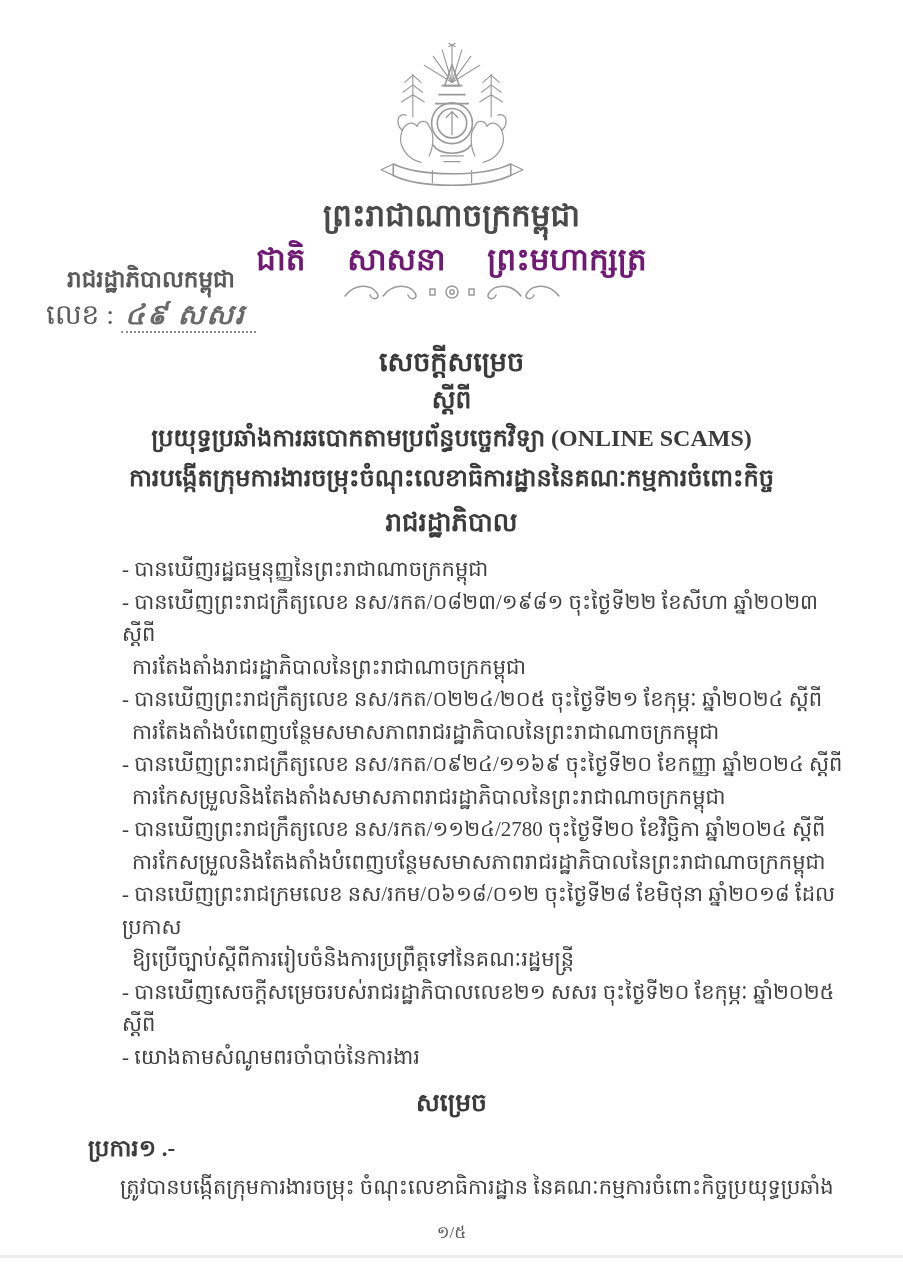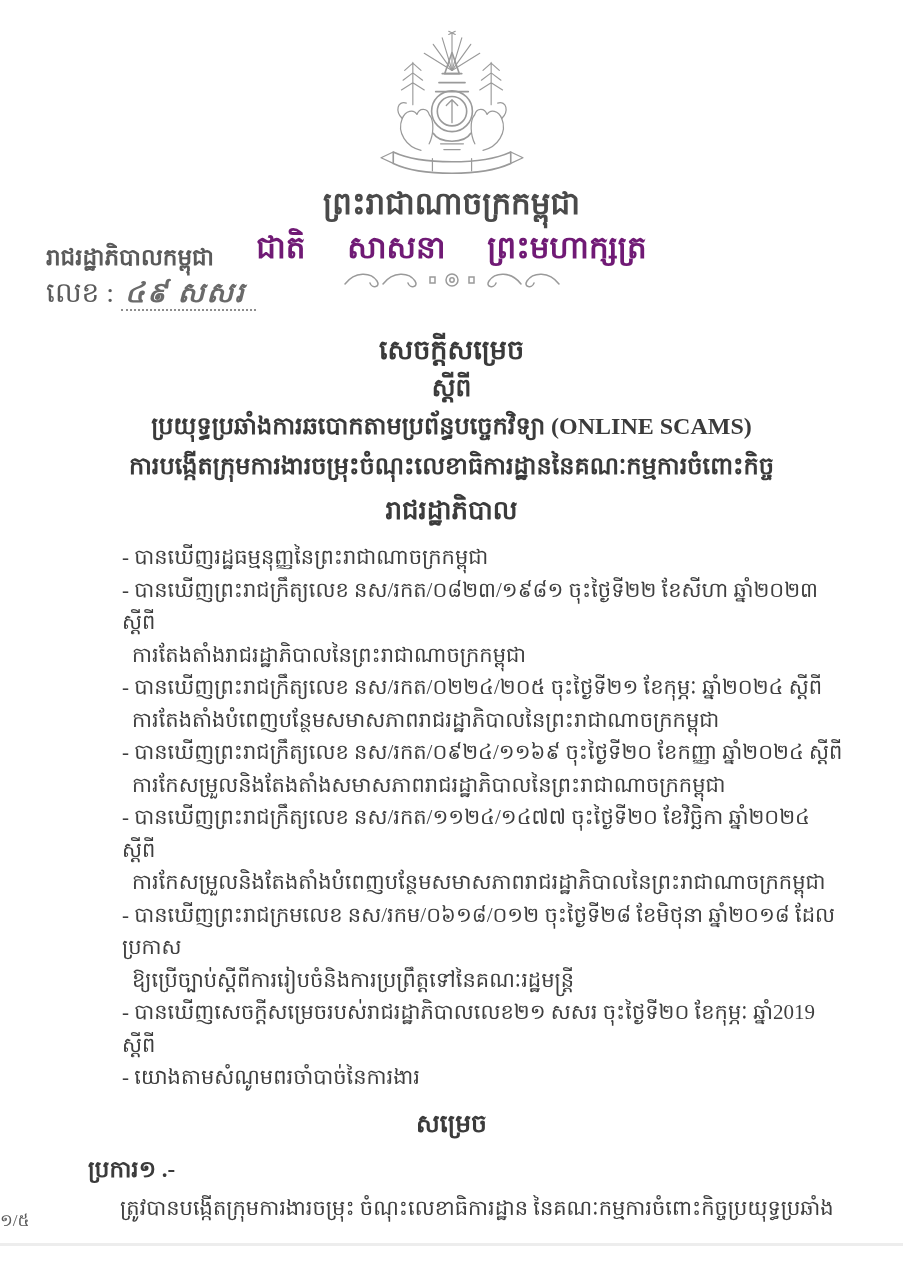--- a/index.html
+++ b/index.html
@@ -1,47 +1,47 @@
 <!DOCTYPE html>
 <html lang="km"><head>
 <meta charset="utf-8">
 <style>
   html,body{margin:0;padding:0;background:#ffffff;}
   .page{
     position:relative;
     width:903px;height:1266px;
-    margin:0 auto;
+    margin:12px auto;
     background:#ffffff;
     color:#3b3b3b;
     font-family:"Liberation Serif","DejaVu Serif",serif;
     overflow:hidden;
   }
   .center{text-align:center;}
   .emblem-wrap{padding-top:28px;text-align:center;}
   .motto1{font-size:31px;font-weight:bold;color:#4a4a4a;line-height:42px;margin-top:0;}
   .motto2{font-size:31px;font-weight:bold;color:#701a75;word-spacing:34px;line-height:34px;margin-top:6px;}
   .divider-wrap{text-align:center;margin-top:4px;height:22px;}
-  .refblock{position:absolute;left:46px;top:242px;color:#5a5a5a;}
+  .refblock{position:absolute;left:46px;top:252px;color:#5a5a5a;text-align:center;}
   .ref-org{font-size:23px;font-weight:bold;line-height:32px;}
   .ref-num{font-size:28px;line-height:34px;margin-top:2px;}
   .ref-val{
     font-style:italic;font-weight:bold;color:#6a6a6a;
     border-bottom:2px dotted #8d8d8d;padding:0 10px 1px 4px;letter-spacing:2px;
   }
   .doc-title{margin-top:40px;font-size:27px;font-weight:bold;color:#3a3a3a;line-height:38px;}
   .subject-label{font-size:25px;font-weight:bold;line-height:34px;margin-top:2px;}
   .subject{font-size:24px;font-weight:bold;line-height:38px;margin:2px 55px 0 55px;}
   .issuer{font-size:26px;font-weight:bold;margin-top:8px;line-height:36px;}
   .preamble{margin:12px 58px 0 122px;font-size:21px;line-height:32.5px;color:#3e3e3e;}
   .preamble .cont{padding-left:10px;}
   .decision{font-size:25px;font-weight:bold;margin-top:12px;line-height:36px;}
   .art-label{margin:12px 0 0 88px;font-size:23px;font-weight:bold;line-height:32px;}
   .art-body{margin:6px 56px 0 62px;font-size:21px;line-height:33px;color:#3e3e3e;}
   .indent{text-indent:58px;}
-  .pagenum{position:absolute;bottom:32px;left:0;right:0;font-size:17px;color:#5a5a5a;}
+  .pagenum{position:absolute;bottom:32px;left:0;right:0;text-align:center;font-size:17px;color:#5a5a5a;}
   .scan-edge{position:absolute;bottom:20px;left:0;right:0;height:3px;background:#ededed;}
   svg{vertical-align:middle;}
 </style>
 </head>
 <body>
 
 <div class="page">
 
   <div class="emblem-wrap">
     <svg width="170" height="155" viewBox="0 0 200 190" fill="none" stroke="#9a9a9a" stroke-width="2" stroke-linecap="round" stroke-linejoin="round">
@@ -118,25 +118,25 @@
   <div class="issuer center">រាជរដ្ឋាភិបាល</div>
 
   <div class="preamble">
     <div>- បានឃើញរដ្ឋធម្មនុញ្ញនៃព្រះរាជាណាចក្រកម្ពុជា</div>
     <div>- បានឃើញព្រះរាជក្រឹត្យលេខ នស/រកត/០៨២៣/១៩៨១ ចុះថ្ងៃទី២២ ខែសីហា ឆ្នាំ២០២៣ ស្តីពី</div>
     <div class="cont">ការតែងតាំងរាជរដ្ឋាភិបាលនៃព្រះរាជាណាចក្រកម្ពុជា</div>
     <div>- បានឃើញព្រះរាជក្រឹត្យលេខ នស/រកត/០២២៤/២០៥ ចុះថ្ងៃទី២១ ខែកុម្ភៈ ឆ្នាំ២០២៤ ស្តីពី</div>
     <div class="cont">ការតែងតាំងបំពេញបន្ថែមសមាសភាពរាជរដ្ឋាភិបាលនៃព្រះរាជាណាចក្រកម្ពុជា</div>
     <div>- បានឃើញព្រះរាជក្រឹត្យលេខ នស/រកត/០៩២៤/១១៦៩ ចុះថ្ងៃទី២០ ខែកញ្ញា ឆ្នាំ២០២៤ ស្តីពី</div>
     <div class="cont">ការកែសម្រួលនិងតែងតាំងសមាសភាពរាជរដ្ឋាភិបាលនៃព្រះរាជាណាចក្រកម្ពុជា</div>
-    <div>- បានឃើញព្រះរាជក្រឹត្យលេខ នស/រកត/១១២៤/១៤៧៧ ចុះថ្ងៃទី២០ ខែវិច្ឆិកា ឆ្នាំ២០២៤ ស្តីពី</div>
+    <div>- បានឃើញព្រះរាជក្រឹត្យលេខ នស/រកត/១១២៤/2780 ចុះថ្ងៃទី២០ ខែវិច្ឆិកា ឆ្នាំ២០២៤ ស្តីពី</div>
     <div class="cont">ការកែសម្រួលនិងតែងតាំងបំពេញបន្ថែមសមាសភាពរាជរដ្ឋាភិបាលនៃព្រះរាជាណាចក្រកម្ពុជា</div>
     <div>- បានឃើញព្រះរាជក្រមលេខ នស/រកម/០៦១៨/០១២ ចុះថ្ងៃទី២៨ ខែមិថុនា ឆ្នាំ២០១៨ ដែលប្រកាស</div>
     <div class="cont">ឱ្យប្រើច្បាប់ស្តីពីការរៀបចំនិងការប្រព្រឹត្តទៅនៃគណៈរដ្ឋមន្ត្រី</div>
-    <div>- បានឃើញសេចក្តីសម្រេចរបស់រាជរដ្ឋាភិបាលលេខ២១ សសរ ចុះថ្ងៃទី២០ ខែកុម្ភៈ ឆ្នាំ2019 ស្តីពី</div>
+    <div>- បានឃើញសេចក្តីសម្រេចរបស់រាជរដ្ឋាភិបាលលេខ២១ សសរ ចុះថ្ងៃទី២០ ខែកុម្ភៈ ឆ្នាំ២០២៥ ស្តីពី</div>
     <div>- យោងតាមសំណូមពរចាំបាច់នៃការងារ</div>
   </div>
 
   <div class="decision center">សម្រេច</div>
 
   <div class="art-label">ប្រការ១ .-</div>
   <div class="art-body">
     <div class="indent">ត្រូវបានបង្កើតក្រុមការងារចម្រុះ ចំណុះលេខាធិការដ្ឋាន នៃគណៈកម្មការចំពោះកិច្ចប្រយុទ្ធប្រឆាំង</div>
 
   </div>

